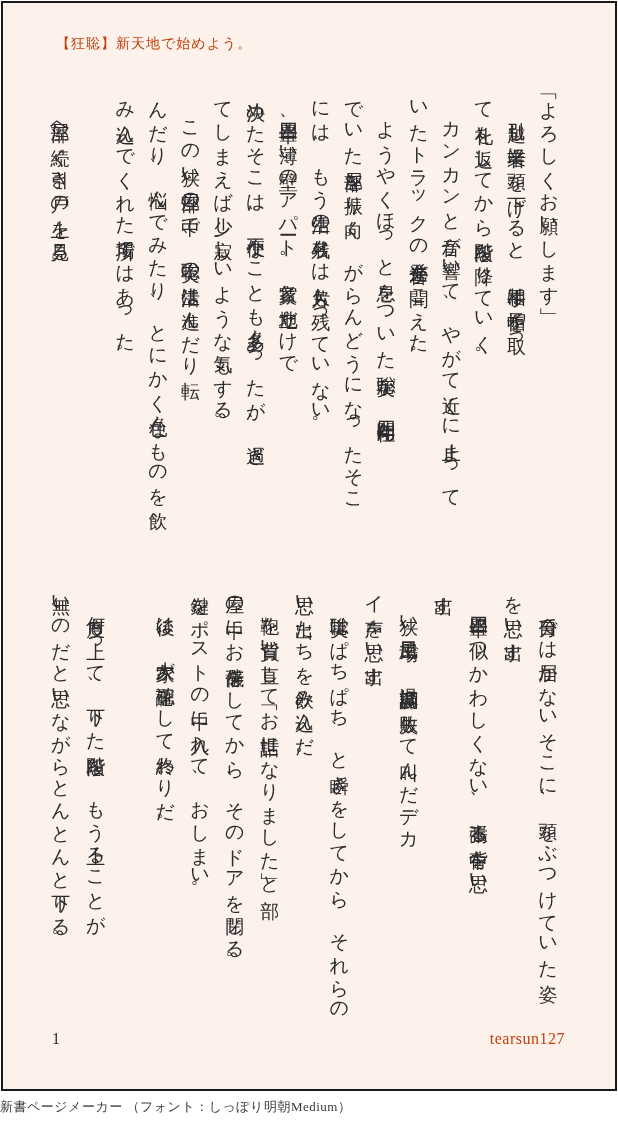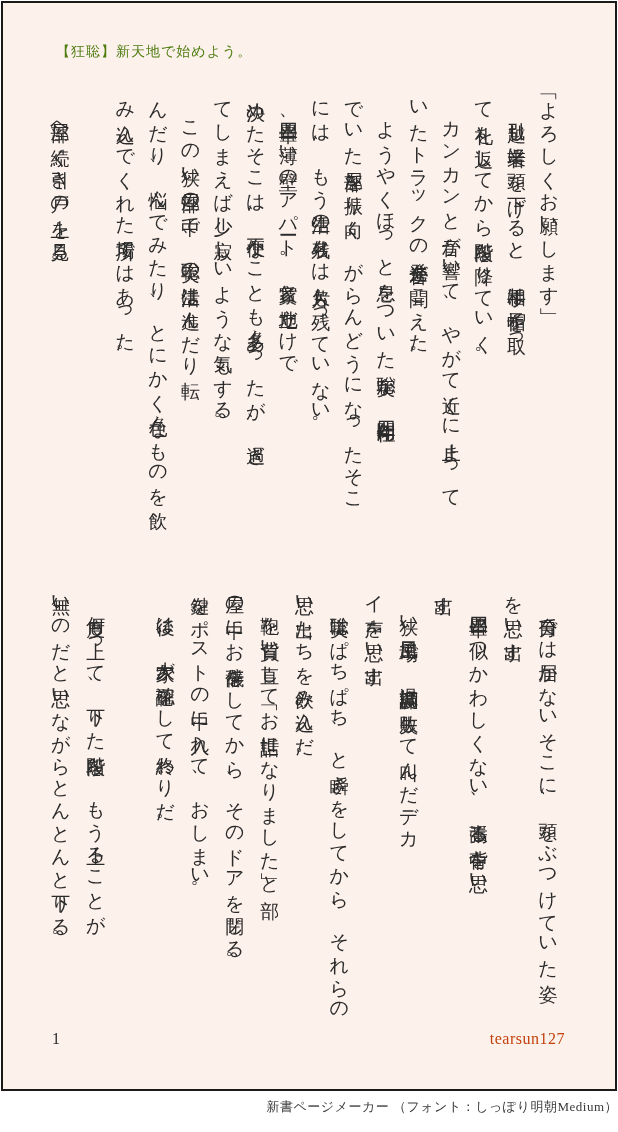--- a/index.html
+++ b/index.html
@@ -9,23 +9,23 @@
     font-family:"Liberation Serif","DejaVu Serif",serif;
     overflow:hidden;
   }
   .page{
     position:absolute;left:1px;top:1px;
     width:612px;height:1086px;
     border:2px solid #1a1a1a;
     background:#fdf1ec;
   }
   .title{
-    position:absolute;left:53px;top:40px;
+    position:absolute;left:53px;top:32px;
     font-size:14px;letter-spacing:1px;
-    color:#4d7c0f;white-space:pre;
+    color:#c2410c;white-space:pre;
   }
   .dan{
     position:absolute;right:50px;height:446px;
     writing-mode:vertical-rl;text-orientation:mixed;
     font-size:19px;letter-spacing:1.15px;
     color:#2b2b2b;font-weight:500;
   }
   .dan-top{top:85px;}
   .dan-bottom{top:579px;}
   .dan .line{white-space:pre;}
@@ -34,21 +34,21 @@
   .pagenum{
     position:absolute;left:49px;top:1027px;
     font-size:16px;color:#2b2b2b;
   }
   .handle{
     position:absolute;right:50px;top:1027px;
     font-size:16px;color:#c2410c;letter-spacing:0.5px;
   }
   .caption{
     position:absolute;left:0;top:1098px;width:618px;
-    text-align:right;font-size:13px;letter-spacing:0.5px;
+    text-align:left;font-size:13px;letter-spacing:0.5px;
     color:#3a3a3a;white-space:pre;
   }
 </style>
 </head>
 <body>
 
 <div class="page">
   <div class="title">【狂聡】新天地で始めよう。</div>
 
   <div class="dan dan-top">

